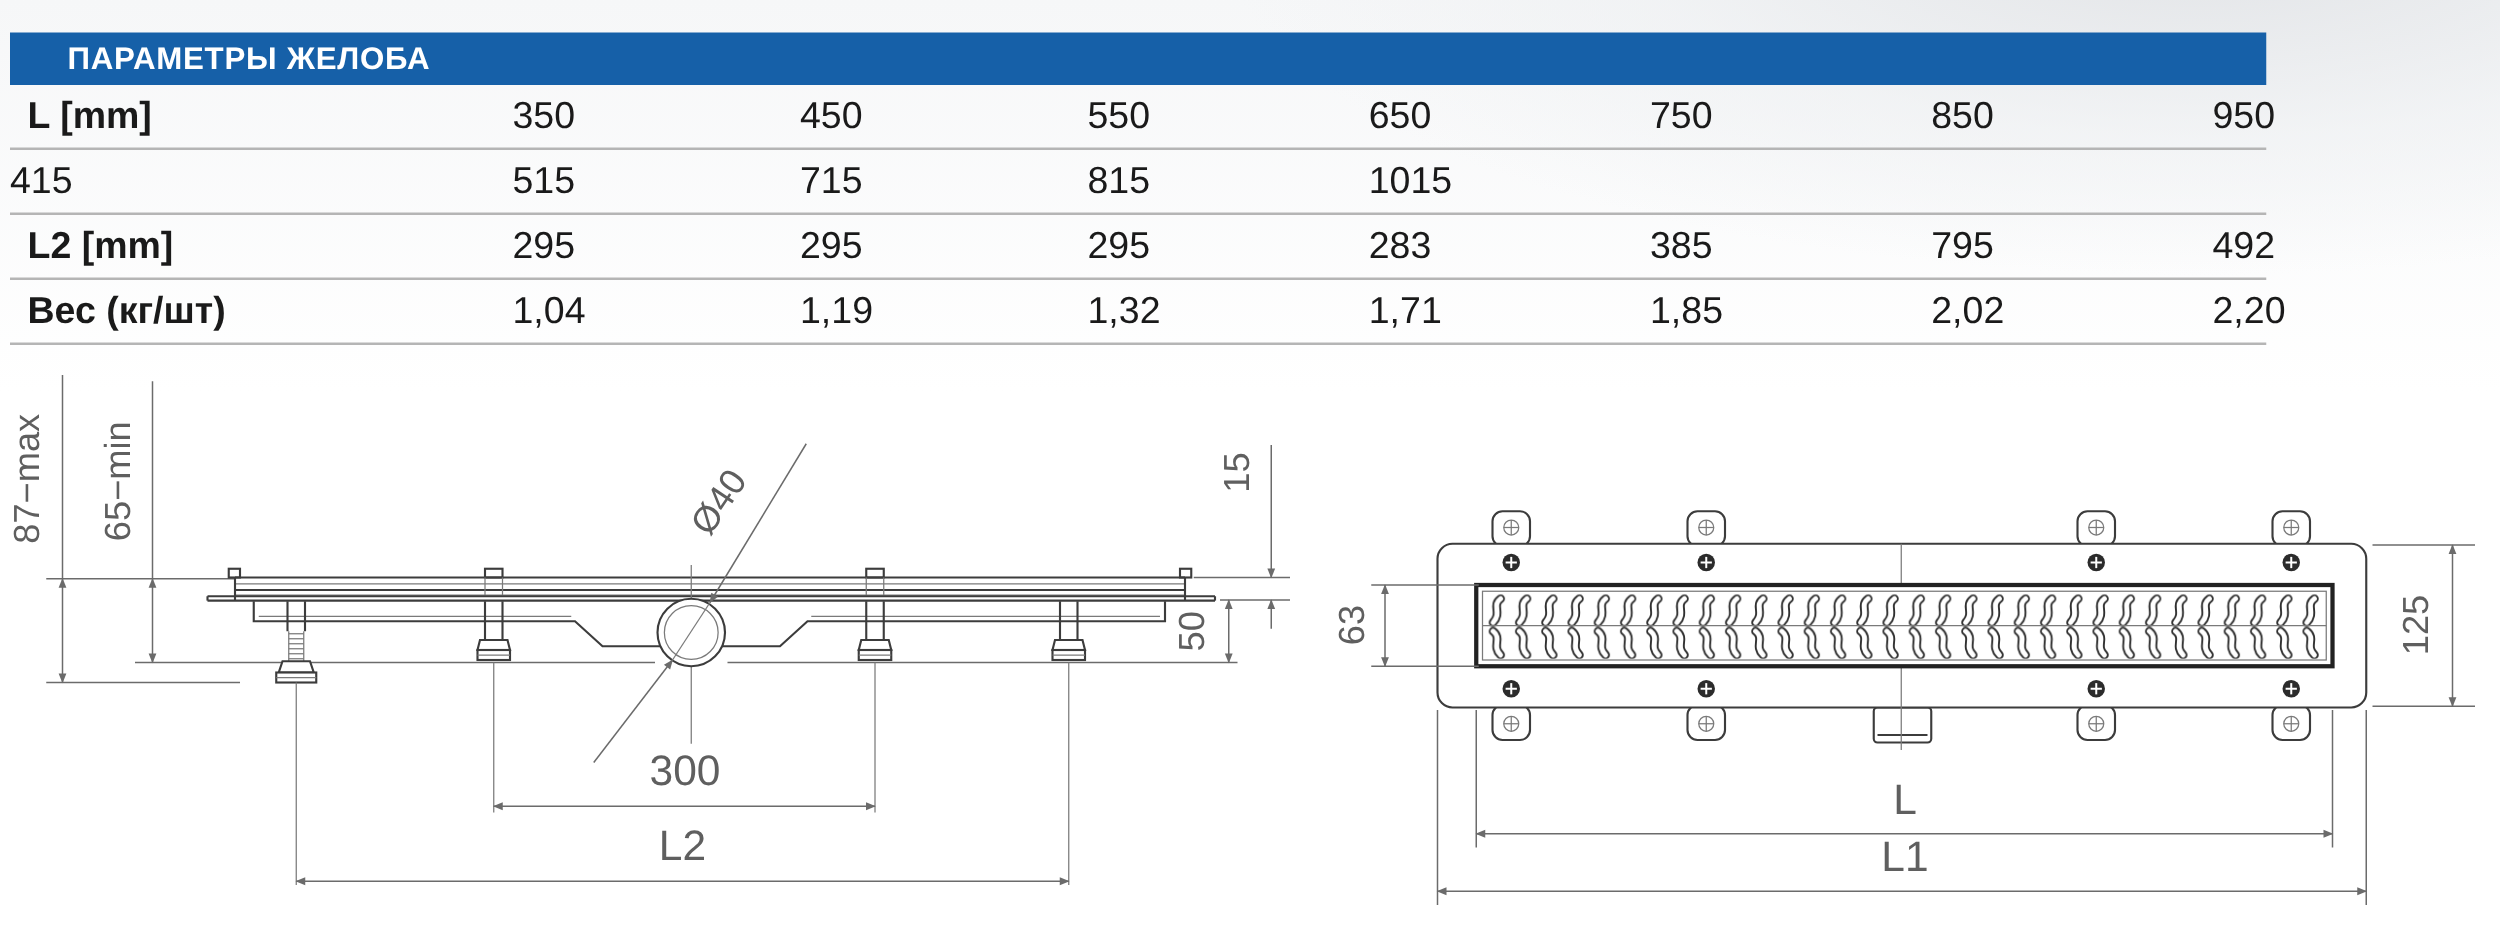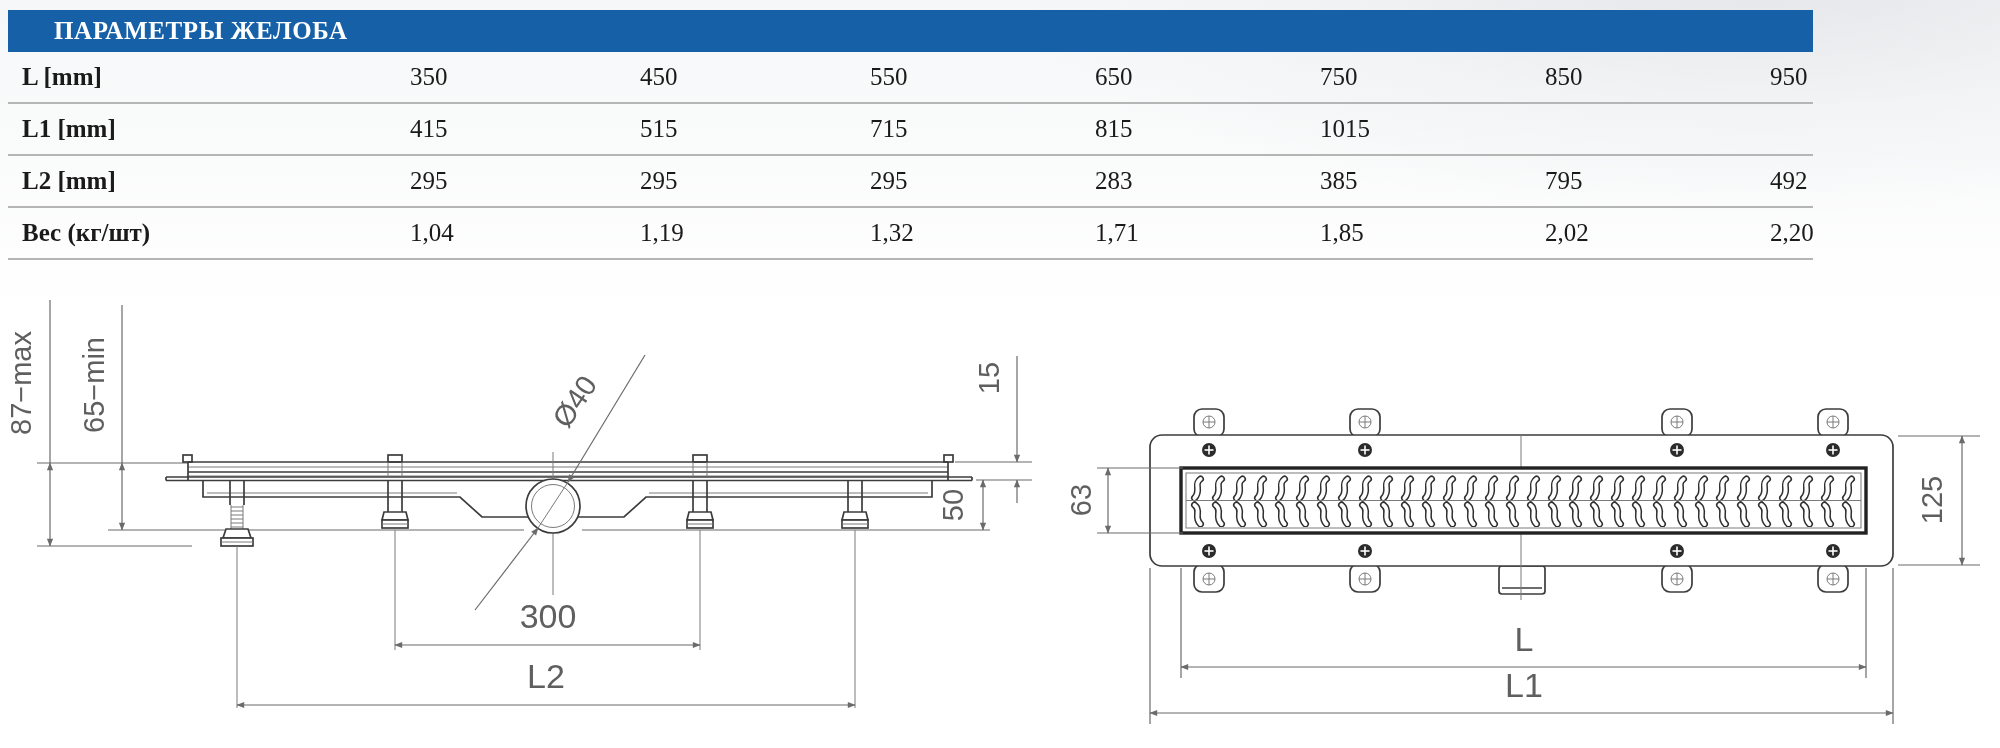--- a/index.html
+++ b/index.html
@@ -4,30 +4,30 @@
 <style>
   html,body{margin:0;padding:0;background:#fff;}
   .sheet{
     position:relative;width:2000px;height:748px;overflow:hidden;
     font-family:"Liberation Sans",sans-serif;color:#1a1a1a;
     background:
       radial-gradient(1000px 340px at 88% -6%, #e2e4e7 0%, rgba(238,240,242,.65) 45%, rgba(255,255,255,0) 78%),
       linear-gradient(180deg,#f6f7f8 0%,#ffffff 42%);
   }
   
-  .ptable{position:absolute;left:8px;top:10px;width:1805px;font-family:Liberation Serif, serif;}
+  .ptable{position:absolute;left:8px;top:26px;width:1805px;}
   .thead{
     height:42px;background:#1660a8;color:#ffffff;display:flex;align-items:center;
     padding-left:46px;font-size:25px;font-weight:600;letter-spacing:.6px;box-sizing:border-box;
   }
   .trow{
     display:grid;
     grid-template-columns:402px 230px 230px 225px 225px 225px 225px 1fr;
     height:50px;align-items:center;border-bottom:2px solid #b5b5b5;
-    font-size:25px;white-space:nowrap;
+    font-size:30px;white-space:nowrap;
   }
   .trow .lab{font-weight:bold;padding-left:14px;}
   .trow .val{font-weight:normal;}
   
   .draw{position:absolute;left:0;top:280px;}
   .ln{stroke:#3c3c3c;stroke-width:1.7;fill:none;}
   .bold{stroke:#222;stroke-width:3.4;fill:none;}
   .thin{stroke:#7a7a7a;stroke-width:1;fill:none;}
   .dim{stroke:#6b6b6b;stroke-width:1.2;fill:none;}
   .dimtxt{fill:#5f5f5f;font-size:29px;font-family:"Liberation Sans",sans-serif;}
@@ -53,21 +53,20 @@
       <span class="val">350</span>
       <span class="val">450</span>
       <span class="val">550</span>
       <span class="val">650</span>
       <span class="val">750</span>
       <span class="val">850</span>
       <span class="val">950</span>
     </div>
 
     <div class="trow">
-      <span class="lab">L1 [mm]</span>
       <span class="val">415</span>
       <span class="val">515</span>
       <span class="val">715</span>
       <span class="val">815</span>
       <span class="val">1015</span>
     </div>
 
     <div class="trow">
       <span class="lab">L2 [mm]</span>
       <span class="val">295</span>

